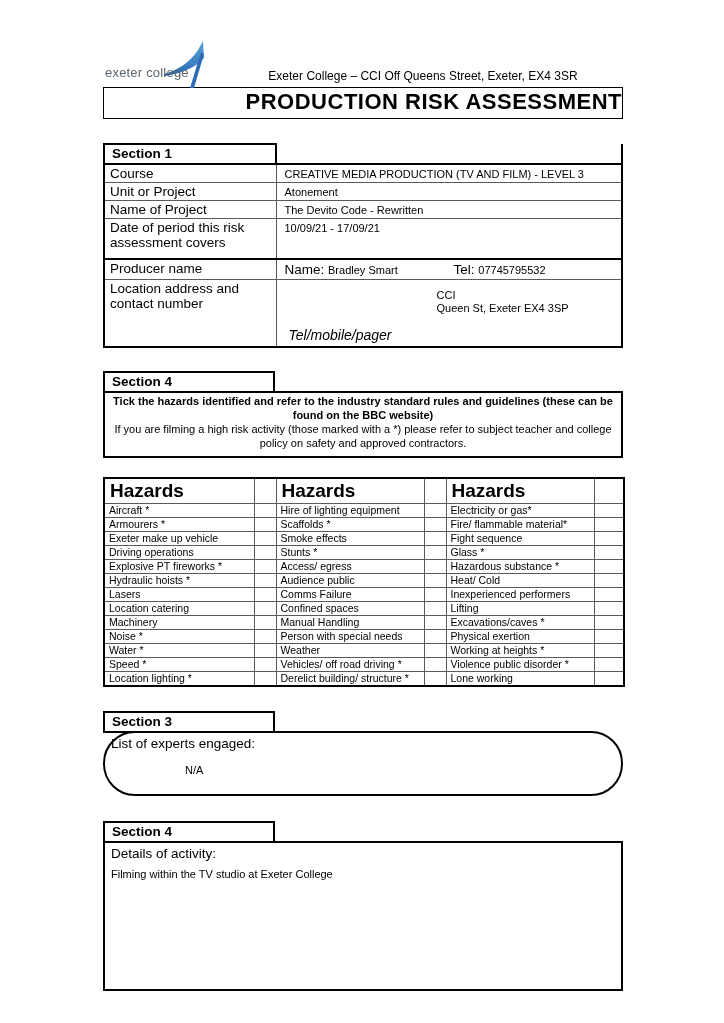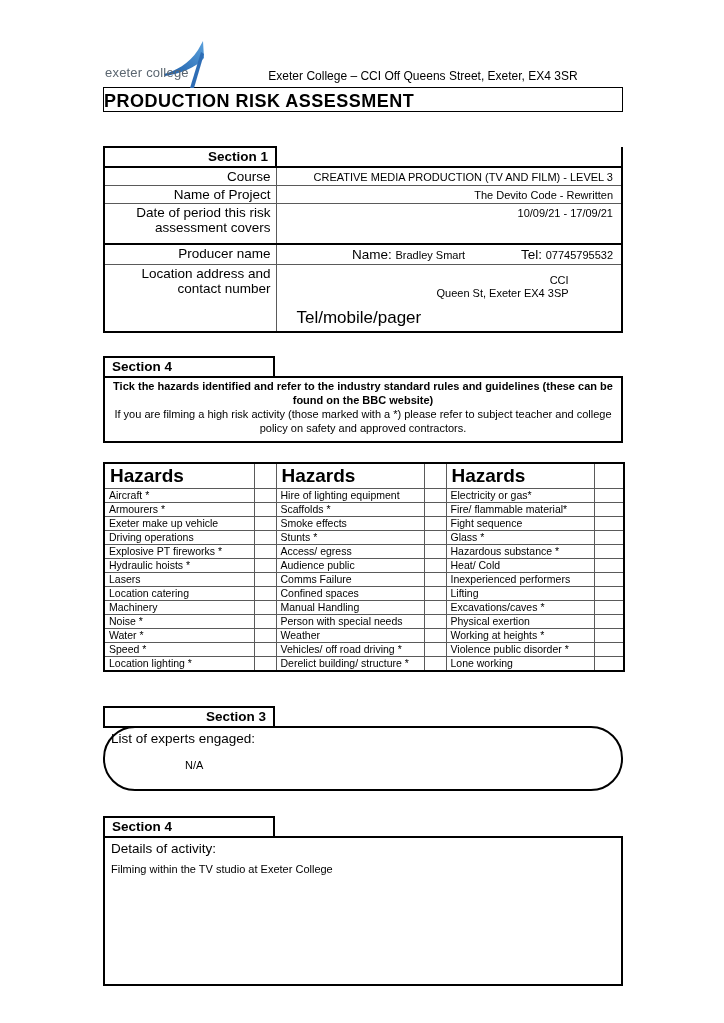--- a/index.html
+++ b/index.html
@@ -11,22 +11,22 @@
   }
   .page { position:absolute; left:103px; top:42px; width:520px; }
 
   
   .header { position:relative; height:45px; }
   .logo { position:absolute; left:2px; top:0; width:110px; height:44px; }
   .logo-text { position:absolute; left:0; bottom:6px; font-size:13px; color:#5b6670; letter-spacing:0.2px; }
   .logo-swoosh { position:absolute; left:58px; top:-4px; }
   .address { position:absolute; left:120px; right:0; bottom:4px; text-align:center; font-size:12px; }
 
-  .title-box { border:1.5px solid #000; height:25px; line-height:27px; text-align:left;
-    font-size:18px; font-weight:bold; letter-spacing:0.5px; }
+  .title-box { border:1.5px solid #000; height:32px; line-height:27px; text-align:right;
+    font-size:22px; font-weight:bold; letter-spacing:0.5px; }
 
   .section-label { position:relative; z-index:2; width:172px; border:2px solid #000;
     background:#fff; font-weight:bold; font-size:13.5px; padding:1px 7px 2px 7px; }
   .overlap { margin-bottom:-2px; }
 
   
   table { border-collapse:collapse; width:520px; table-layout:fixed; }
   td, th { border:1px solid #5a5a5a; vertical-align:top; overflow:hidden; }
   .s1 .lbl { width:172px; font-size:13.5px; padding:1px 5px; }
   .s1 .val { font-size:11px; padding:3px 8px 2px 8px; }
@@ -36,21 +36,21 @@
   .s1 td:first-child { border-left:2px solid #000; }
   .s1 td:last-child { border-right:2px solid #000; }
   .s1 tr:last-child td { border-bottom:2px solid #000; }
   .s1 .row-std { height:18px; }
   .s1 .row-date { height:40px; }
   .producer-cell { font-size:13.5px; padding:2px 8px; }
   .producer-cell .small { font-size:11px; }
   .tel-label { margin-left:52px; }
   .loc-cell { position:relative; height:68px; }
   .loc-lbl-cell { font-size:13.5px; padding:1px 5px; }
-  .tel-mobile { position:absolute; left:20px; bottom:3px; font-size:17px; }
+  .tel-mobile { position:absolute; left:12px; bottom:3px; font-size:14px;font-style:italic; }
   .loc-address { position:absolute; left:160px; top:9px; font-size:11px; line-height:13px; }
 
   
   .instruction-box { border:2px solid #000; text-align:center; padding:2px 8px 6px 8px; }
   .instruction-bold { font-size:11px; font-weight:bold; line-height:13.5px; }
   .instruction-normal { font-size:11px; line-height:13.5px; margin-top:1px; }
 
   
   .hz-table { border:2px solid #000; }
   .hz-table th { text-align:left; font-size:19px; font-weight:bold; padding:1px 5px; height:17px; }
@@ -59,21 +59,21 @@
 
   
   .content-box { border:2px solid #000; position:relative; }
   .box-heading { font-size:13.5px; padding:3px 6px 0 6px; }
   .box-value { font-size:11px; }
   .s3-box { height:65px;border-radius:32px; }
   .s3-value { margin:13px 0 0 80px; }
   .s4-box { height:150px; }
   .s4-value { margin:7px 0 0 6px; }
 
-  .mt24 { margin-top:34px;text-align:right; }
+  .mt24 { margin-top:24px; }
   .mt23 { margin-top:23px; }
   .mt19 { margin-top:19px; }
   .mt25 { margin-top:25px; }
 </style>
 </head>
 <body>
 
 <div class="page">
 
   <div class="header">
@@ -103,20 +103,24 @@
     <tbody>
       <tr class="hdr">
         <td class="s-label">Section 1</td>
         <td class="open"></td>
       </tr>
     </tbody>
     <tbody id="s1-auto">
         <tr class="row-std">
           <td class="lbl">Course</td>
           <td class="val">CREATIVE MEDIA PRODUCTION (TV AND FILM) - LEVEL 3</td>
+        </tr>
+        <tr class="row-std">
+          <td class="lbl">Unit or Project</td>
+          <td class="val">Atonement</td>
         </tr>
         <tr class="row-std">
           <td class="lbl">Name of Project</td>
           <td class="val">The Devito Code - Rewritten</td>
         </tr>
         <tr class="row-date">
           <td class="lbl">Date of period this risk assessment covers</td>
           <td class="val">10/09/21 - 17/09/21</td>
         </tr>
       </tbody>

